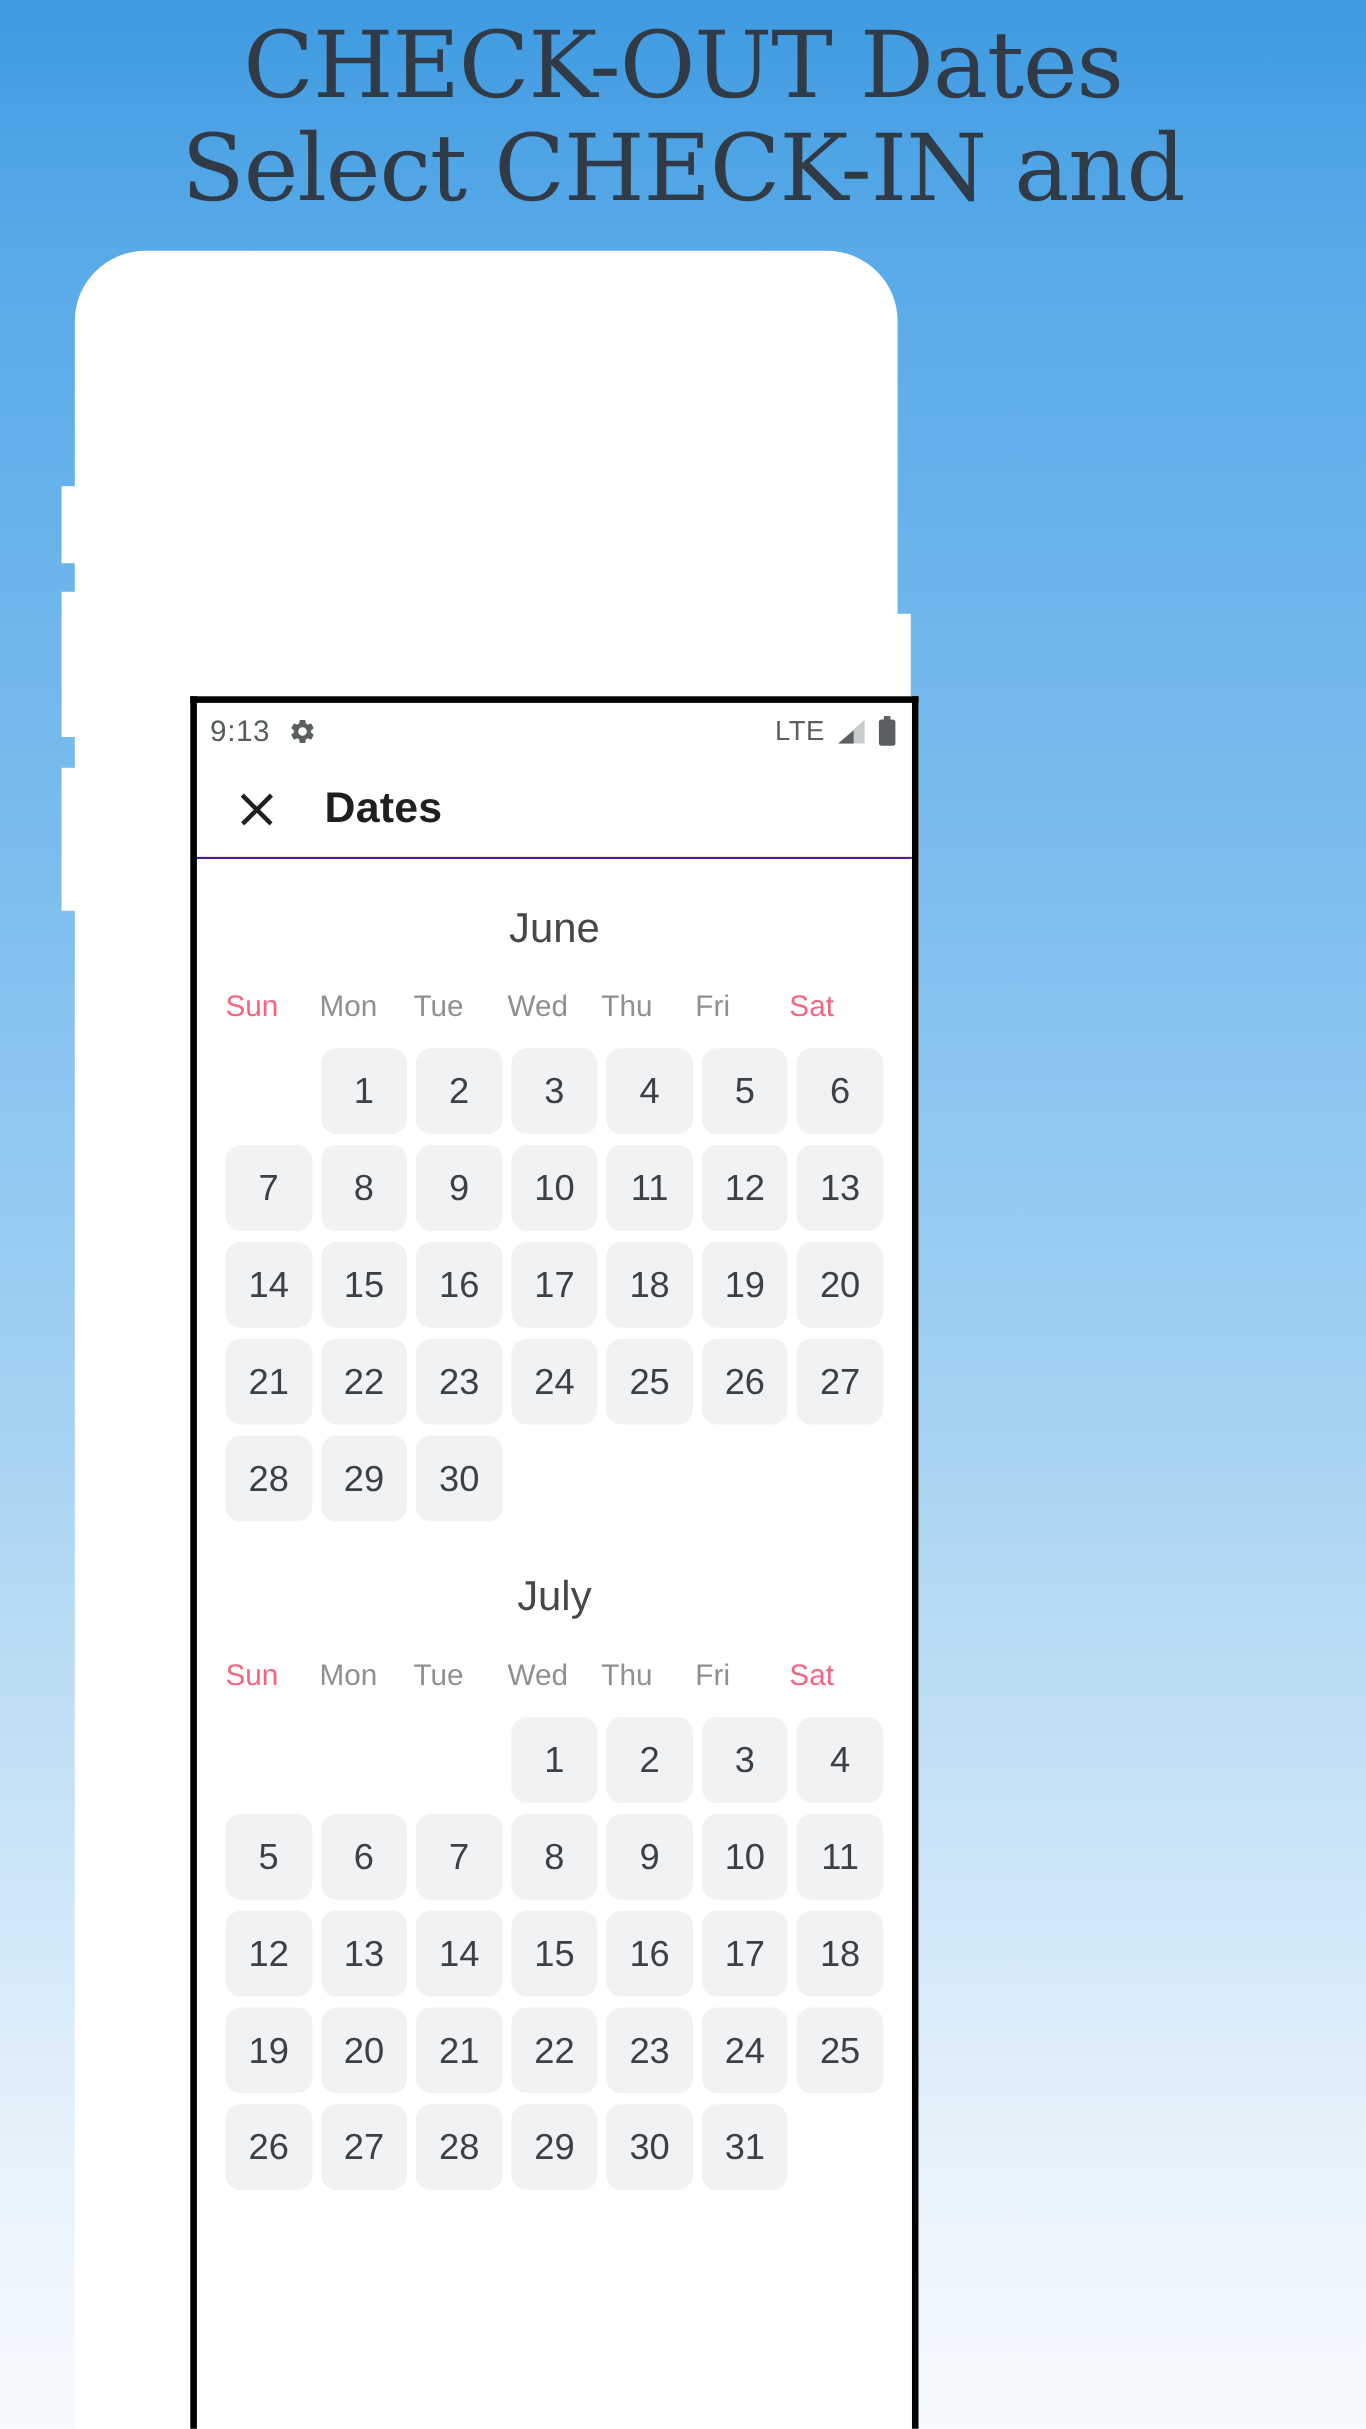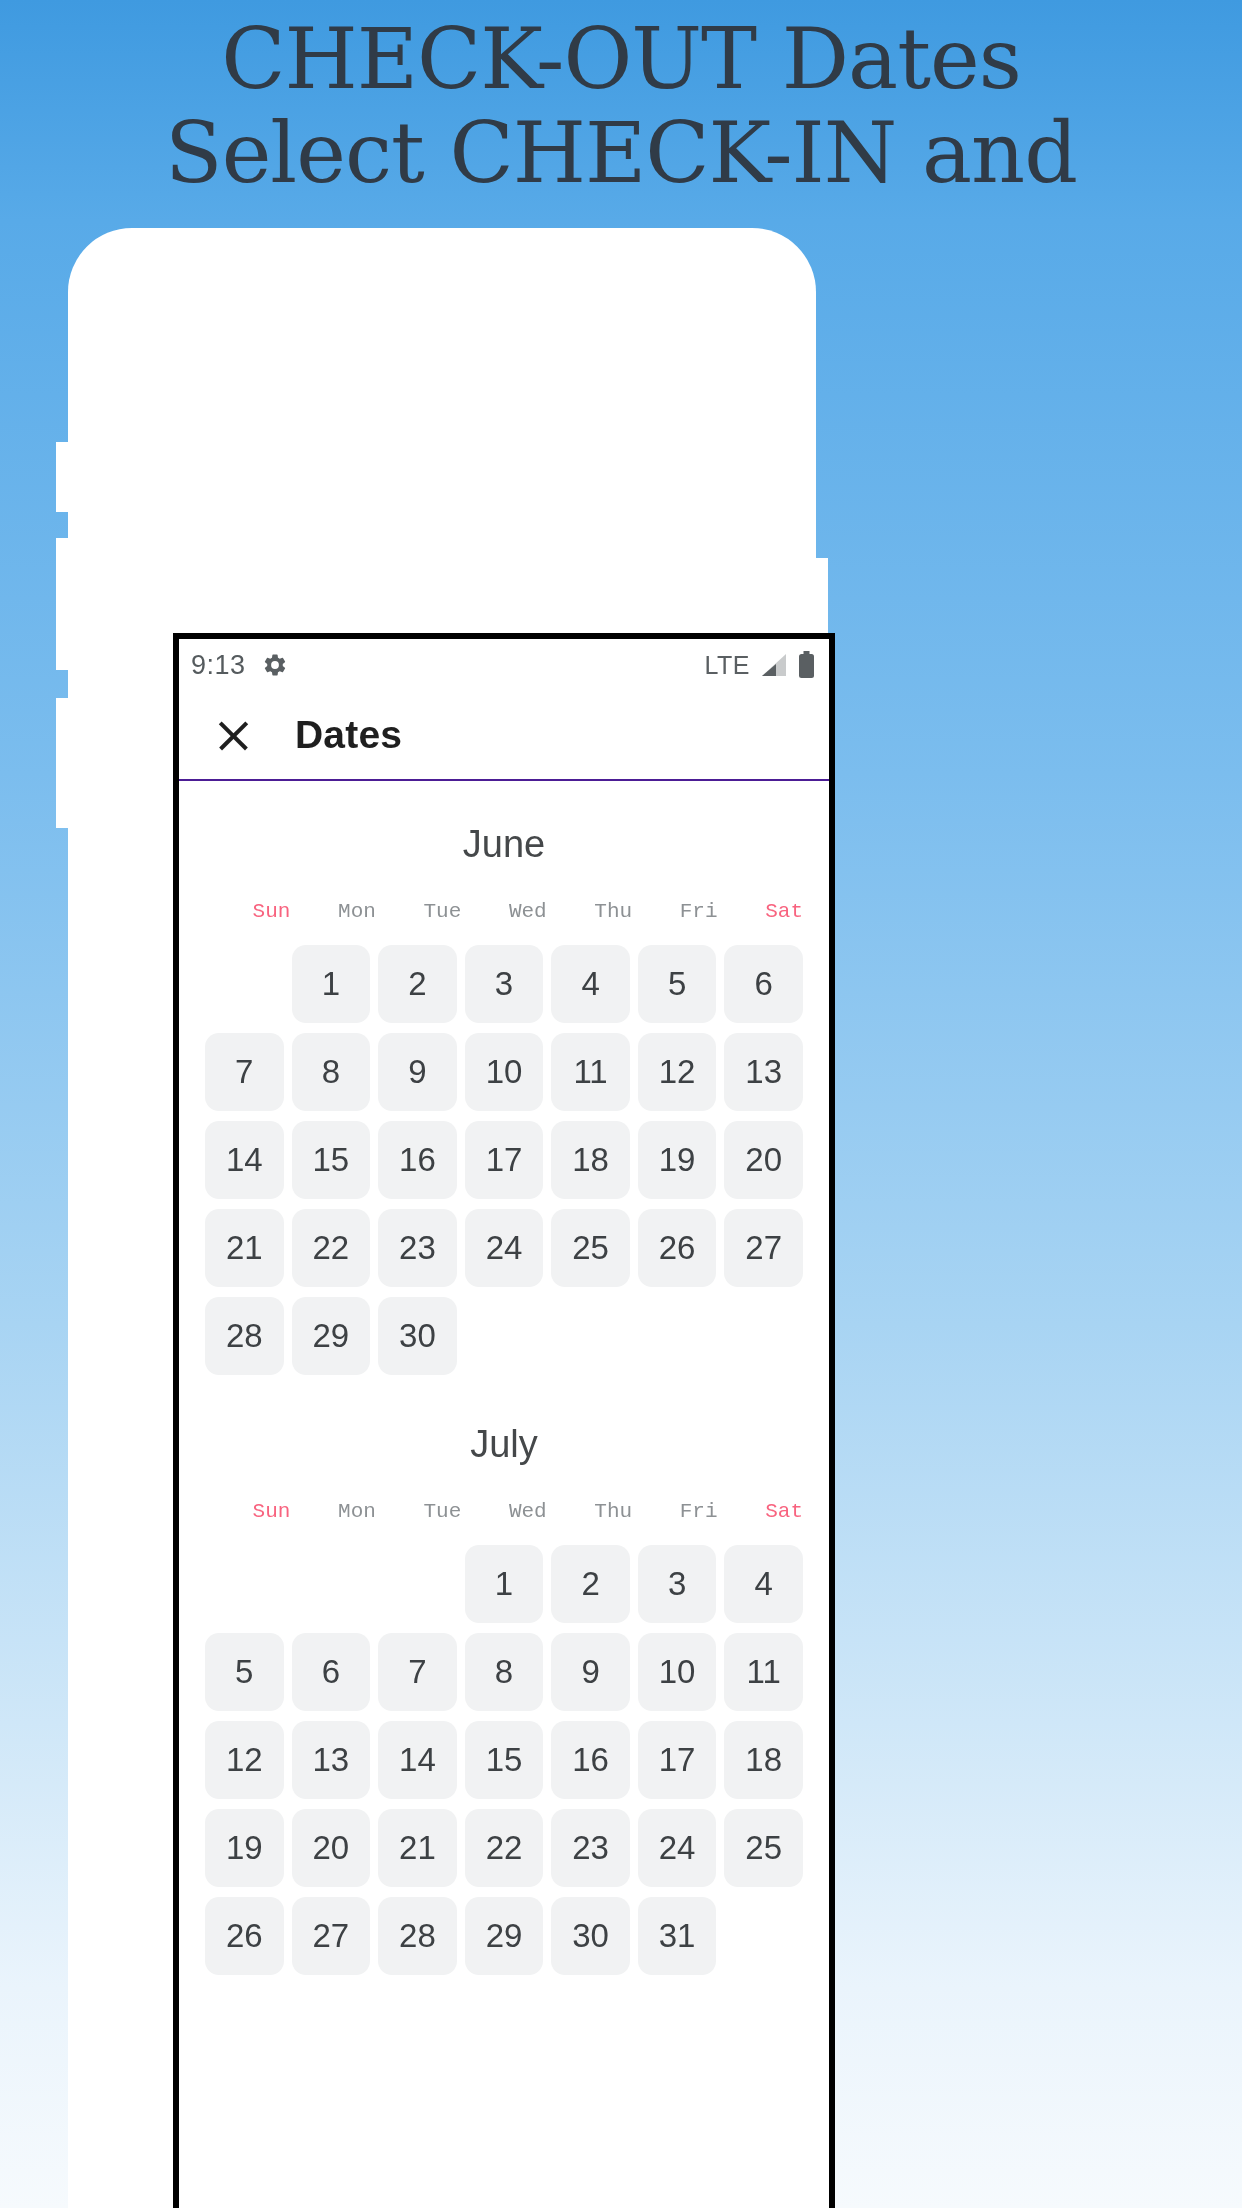--- a/index.html
+++ b/index.html
@@ -125,25 +125,24 @@
     color:#45484a;
     font-weight:400;
     padding:42px 0 34px 0;
   }
   .weekdays {
     display:grid;
     grid-template-columns:repeat(7,1fr);
     margin-bottom:22px;
   }
   .wd {
-    text-align:right;
-    font-size:21px;
+    text-align:left;
+    font-size:27px;
     color:#8d9194;
     font-weight:400;
-    font-family:Liberation Mono, monospace;
   }
   .wd.weekend { color:#f8637f; }
 
   .days {
     display:grid;
     grid-template-columns:repeat(7,1fr);
     row-gap:10px;
     column-gap:8px;
   }
   .day {

